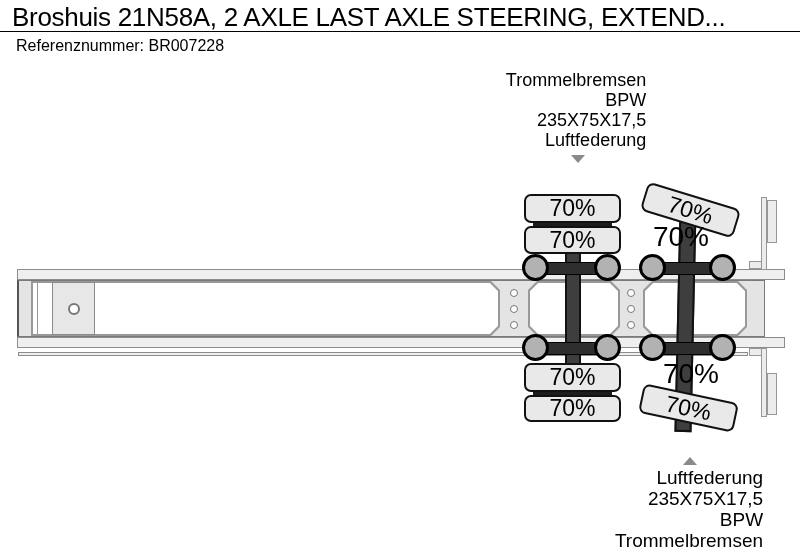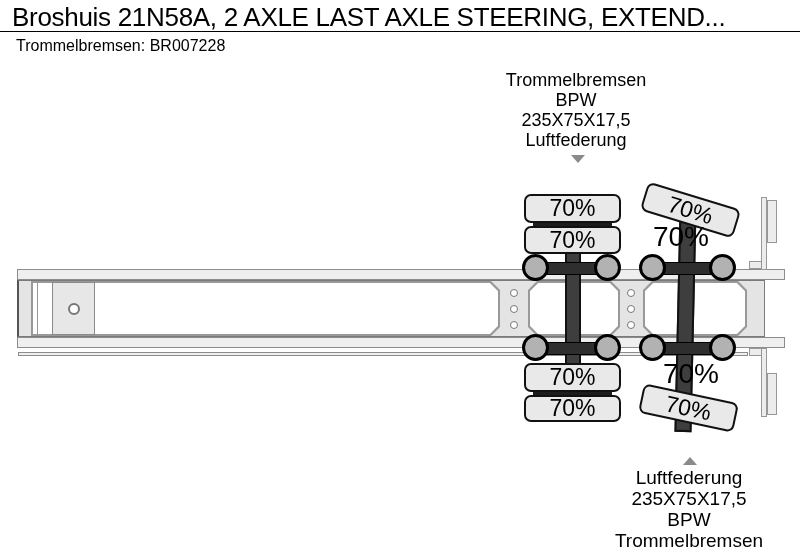--- a/index.html
+++ b/index.html
@@ -6,21 +6,21 @@
   body{width:800px;height:552px;position:relative;background:#fff;overflow:hidden;
        font-family:"Liberation Sans",sans-serif;color:#000}
   .abs{position:absolute}
 
   
   #title{left:12px;top:2px;font-size:26px;white-space:nowrap;letter-spacing:-0.3px}
   #title-rule{left:0;top:31px;width:800px;height:0;border-top:1.6px solid #000}
   #ref{left:16px;top:37px;font-size:16px}
 
   
-  .annot{transform:translateX(-50%);text-align:center}
+  .annot{transform:translateX(-50%);text-align:right}
   #annot-front{left:576px;top:70px;font-size:18px;line-height:20px}
   #annot-rear{left:689px;top:467px;font-size:19px;line-height:21px}
   .arrow-down{width:0;height:0;border-left:7px solid transparent;border-right:7px solid transparent;
               border-top:8px solid #8a8a8a}
   .arrow-up{width:0;height:0;border-left:7px solid transparent;border-right:7px solid transparent;
             border-bottom:8px solid #8a8a8a}
 
   
   .rail{background:#efefef;border:1.5px solid #8c8c8c;box-sizing:border-box}
   #beam-web{left:17px;top:280px;width:748px;height:57px;background:#e4e4e4;
@@ -45,21 +45,21 @@
   .hub{width:21px;height:21px;border-radius:50%;background:#b2b2b2;border:3px solid #000}
   .tire{width:97px;box-sizing:border-box;background:#e9e9e9;border:2.5px solid #111;border-radius:7px;
         display:flex;align-items:center;justify-content:center;font-size:23px}
   .freelabel{transform:translate(-50%,-50%);font-size:28px;z-index:9}
 </style>
 </head>
 <body>
 
 <div class="abs" id="title">Broshuis 21N58A, 2 AXLE LAST AXLE STEERING, EXTEND...</div>
 <div class="abs" id="title-rule"></div>
-<div class="abs" id="ref">Trommelbremsen: BR007228</div>
+<div class="abs" id="ref">Referenznummer: BR007228</div>
 
 <div class="abs annot" id="annot-front">
   <div>Trommelbremsen</div>
   <div>BPW</div>
   <div>235X75X17,5</div>
   <div>Luftfederung</div>
 </div>
 <div class="abs arrow-down" style="left:571px;top:155px"></div>
 
 <div class="abs arrow-up" style="left:683px;top:457px"></div>

